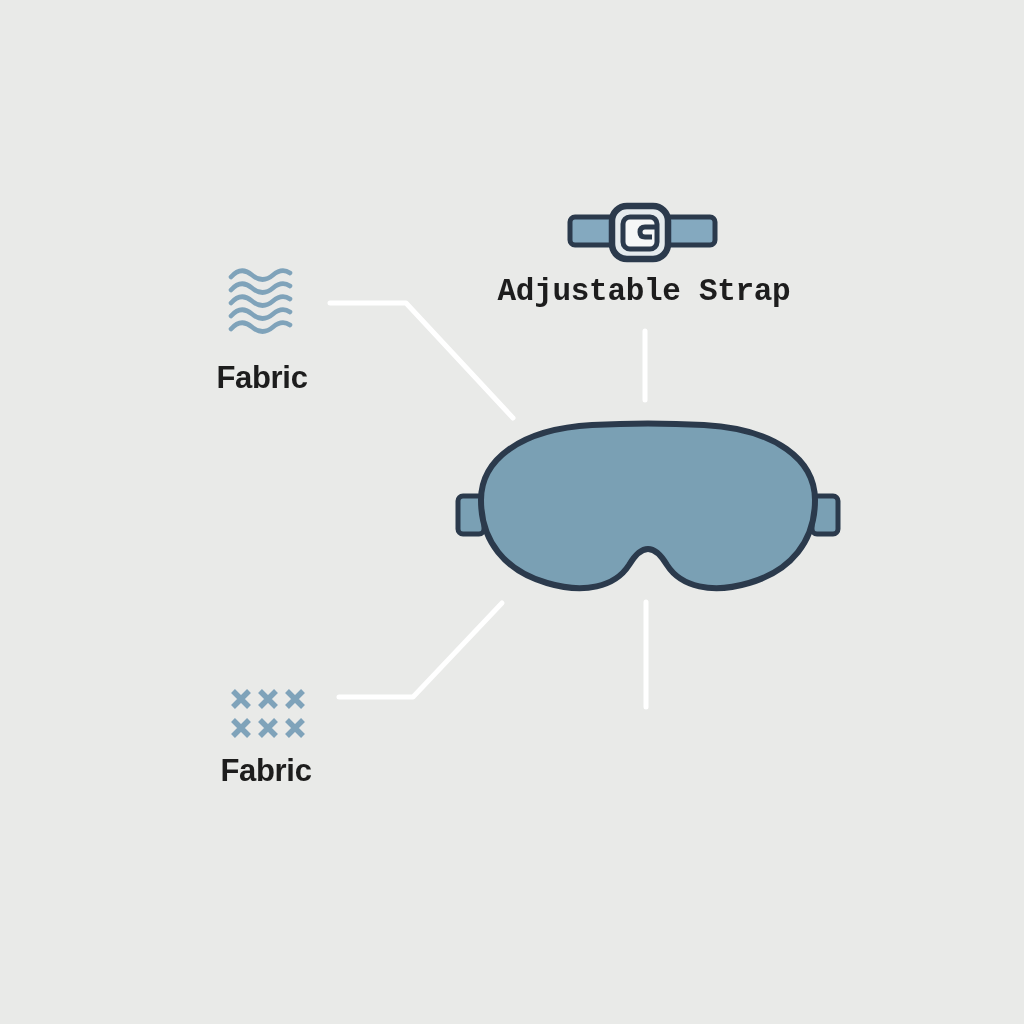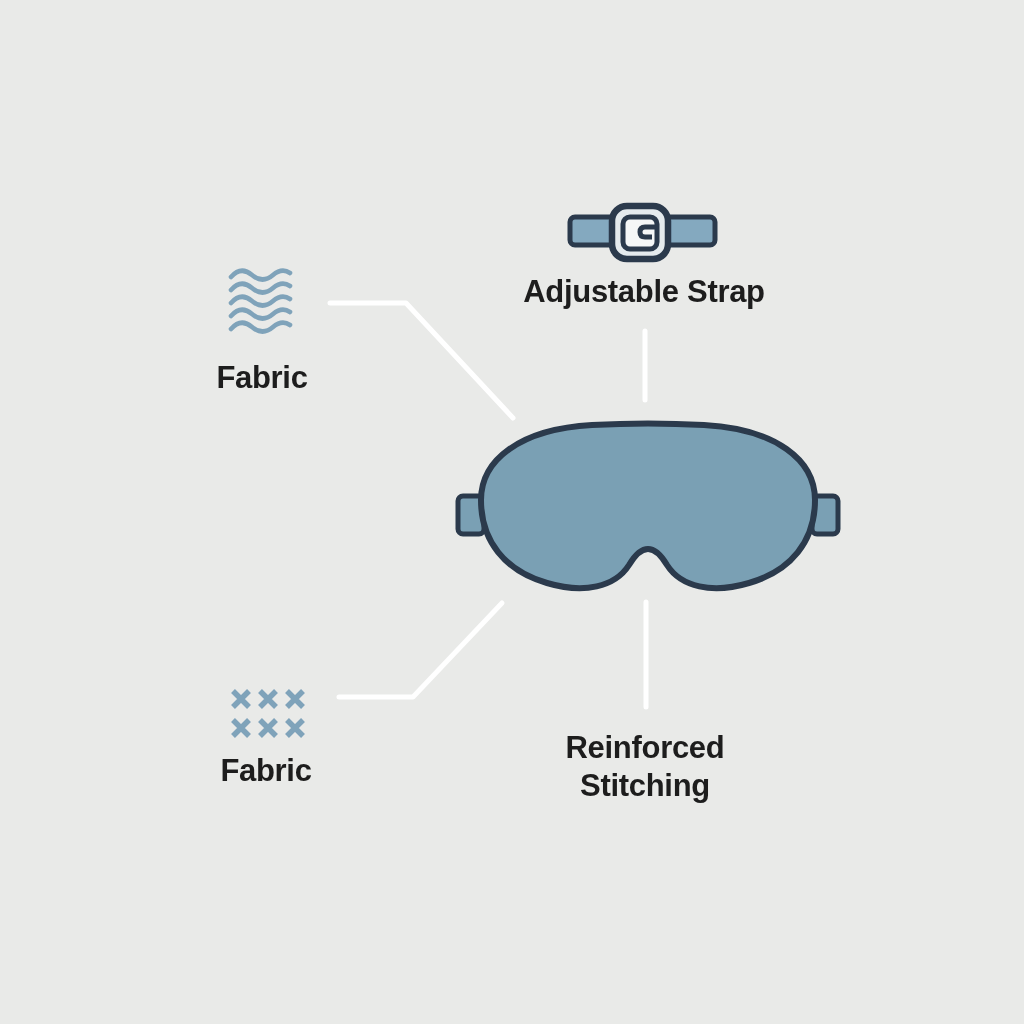--- a/index.html
+++ b/index.html
@@ -66,29 +66,28 @@
     </g>
   </svg>
   <div class="callout-label" style="left:162px; top:359px; width:200px;">Fabric</div>
 
   <svg class="abs" style="left:564px; top:200px;" width="156" height="64" viewBox="0 0 156 64">
     <rect x="6" y="17" width="145" height="28" rx="5" style="fill:var(--band-fill); stroke:var(--outline); stroke-width:5;"></rect>
     <rect x="48" y="6" width="56" height="53" rx="15" style="fill:var(--buckle-light); stroke:var(--outline); stroke-width:6.5;"></rect>
     <rect x="59" y="17" width="34" height="32" rx="7" style="fill:var(--buckle-inner); stroke:var(--outline); stroke-width:5;"></rect>
     <path d="M 93 27 L 81 27 Q 76 27 76 32 Q 76 37 81 37 L 88 37" style="fill:none; stroke:var(--outline); stroke-width:5;"></path>
   </svg>
-  <div class="callout-label" style="left:469px; top:273px; width:350px;">Adjustable Strap</div>
+  <div class="callout-label" style="left:469px; top:273px; width:350px;font-family:Liberation Mono, monospace;">Adjustable Strap</div>
 
   <svg class="abs" style="left:228px; top:686px;" width="80" height="56" viewBox="0 0 80 56">
     <g style="stroke:var(--icon-blue); stroke-width:5.5; fill:none;">
       <path d="M5 5 L21 21 M21 5 L5 21"></path>
       <path d="M32 5 L48 21 M48 5 L32 21"></path>
       <path d="M59 5 L75 21 M75 5 L59 21"></path>
       <path d="M5 34 L21 50 M21 34 L5 50"></path>
       <path d="M32 34 L48 50 M48 34 L32 50"></path>
       <path d="M59 34 L75 50 M75 34 L59 50"></path>
     </g>
   </svg>
   <div class="callout-label" style="left:166px; top:752px; width:200px;">Fabric</div>
 
-  <div class="callout-label" style="left:507px; top:729px; width:276px;">Reinforced Stitching</div>
 
 </div>
 
 </body></html>

